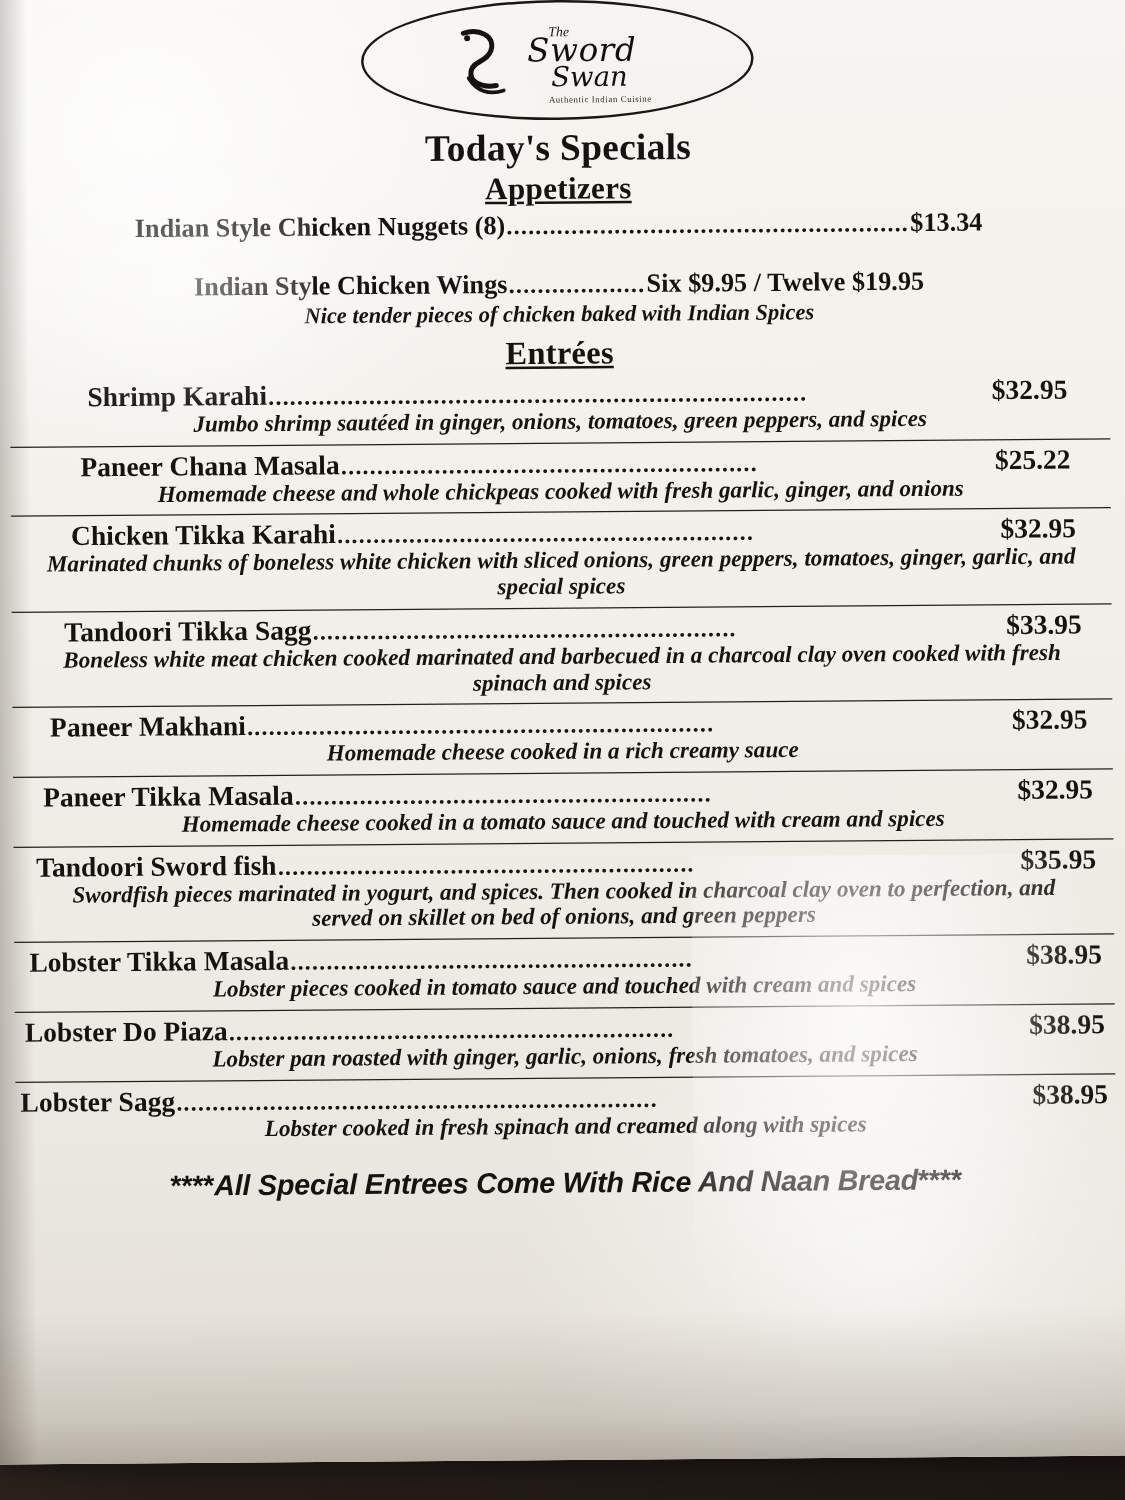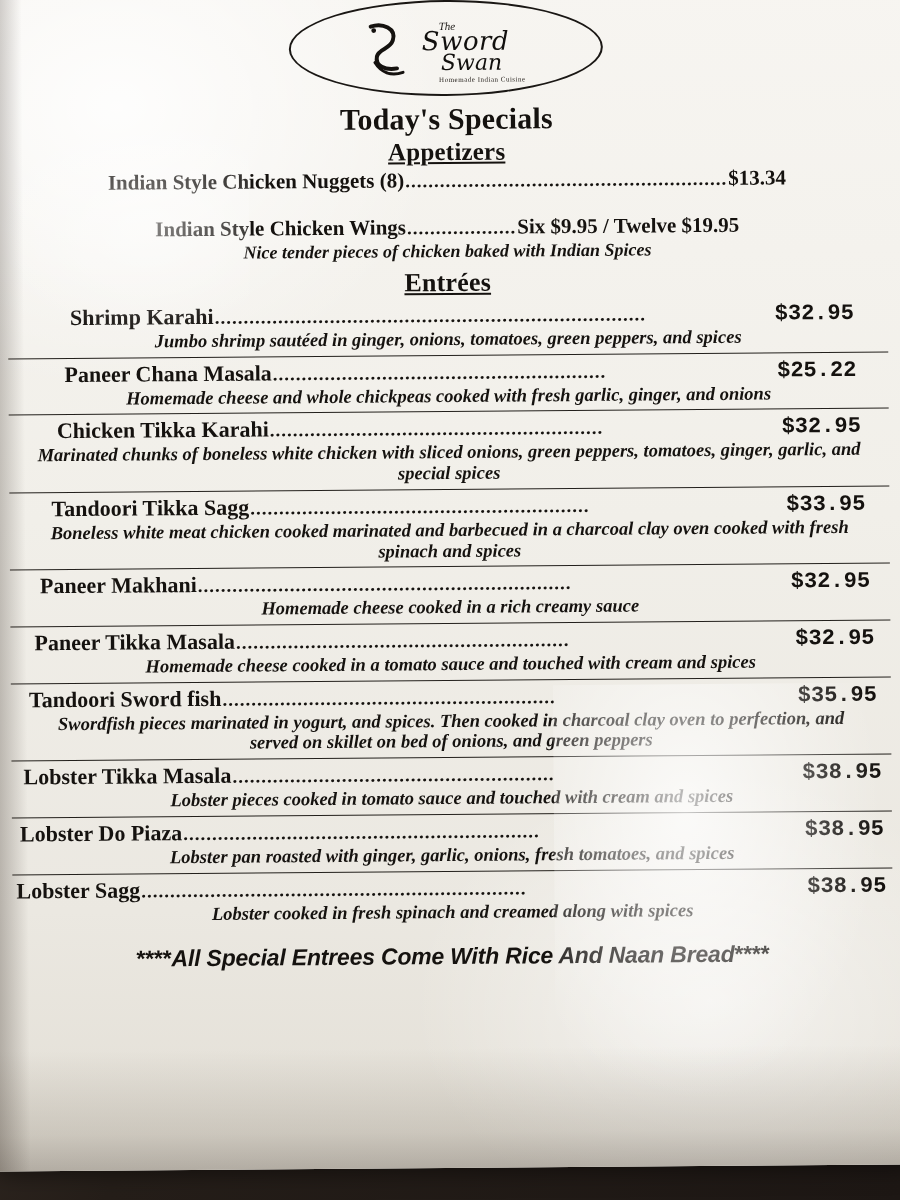--- a/index.html
+++ b/index.html
@@ -213,21 +213,21 @@
     font-weight: bold;
     font-size: 22px;
     font-family: "Liberation Serif", serif;
     white-space: nowrap;
   }
   .entree-name { padding-left: 28px; }
   .entree-row .dots {
     flex: 1 1 auto;
     min-width: 10px;
   }
-  .entree-price { padding-right: 18px; font-family: Liberation Mono, monospace; }
+  .entree-price { padding-right: 18px; }
   .entree-desc {
     text-align: center;
     font-style: italic;
     font-weight: bold;
     font-size: 18.5px;
     font-family: "Liberation Serif", serif;
     line-height: 1.12;
     padding: 0 22px 2px 22px;
   }
 
@@ -279,21 +279,21 @@
       <div class="logo-wrap">
         <div class="logo">
           <svg class="logo-swan-mark" viewBox="0 0 64 62">
             <path d="M14 8 C26 4, 40 10, 36 22 C33 31, 22 30, 20 38 C18 47, 28 52, 40 50" fill="none" stroke="#15120f" stroke-width="4" stroke-linecap="round"></path>
             <path d="M18 44 C24 54, 34 58, 46 54" fill="none" stroke="#15120f" stroke-width="3" stroke-linecap="round"></path>
             <circle cx="17" cy="12" r="2.4" fill="#15120f"></circle>
           </svg>
           <span class="logo-the">The</span>
           <span class="logo-golden">Sword</span>
           <span class="logo-swan">Swan</span>
-          <span class="logo-tag">Homemade Indian Cuisine</span>
+          <span class="logo-tag">Authentic Indian Cuisine</span>
         </div>
       </div>
 
       <div class="title">Today's Specials</div>
 
       <div class="section-head">Appetizers</div>
 
       <div class="appetizers">
         <div class="app-line">
           <span class="app-name">Indian Style Chicken Nuggets (8)</span>

